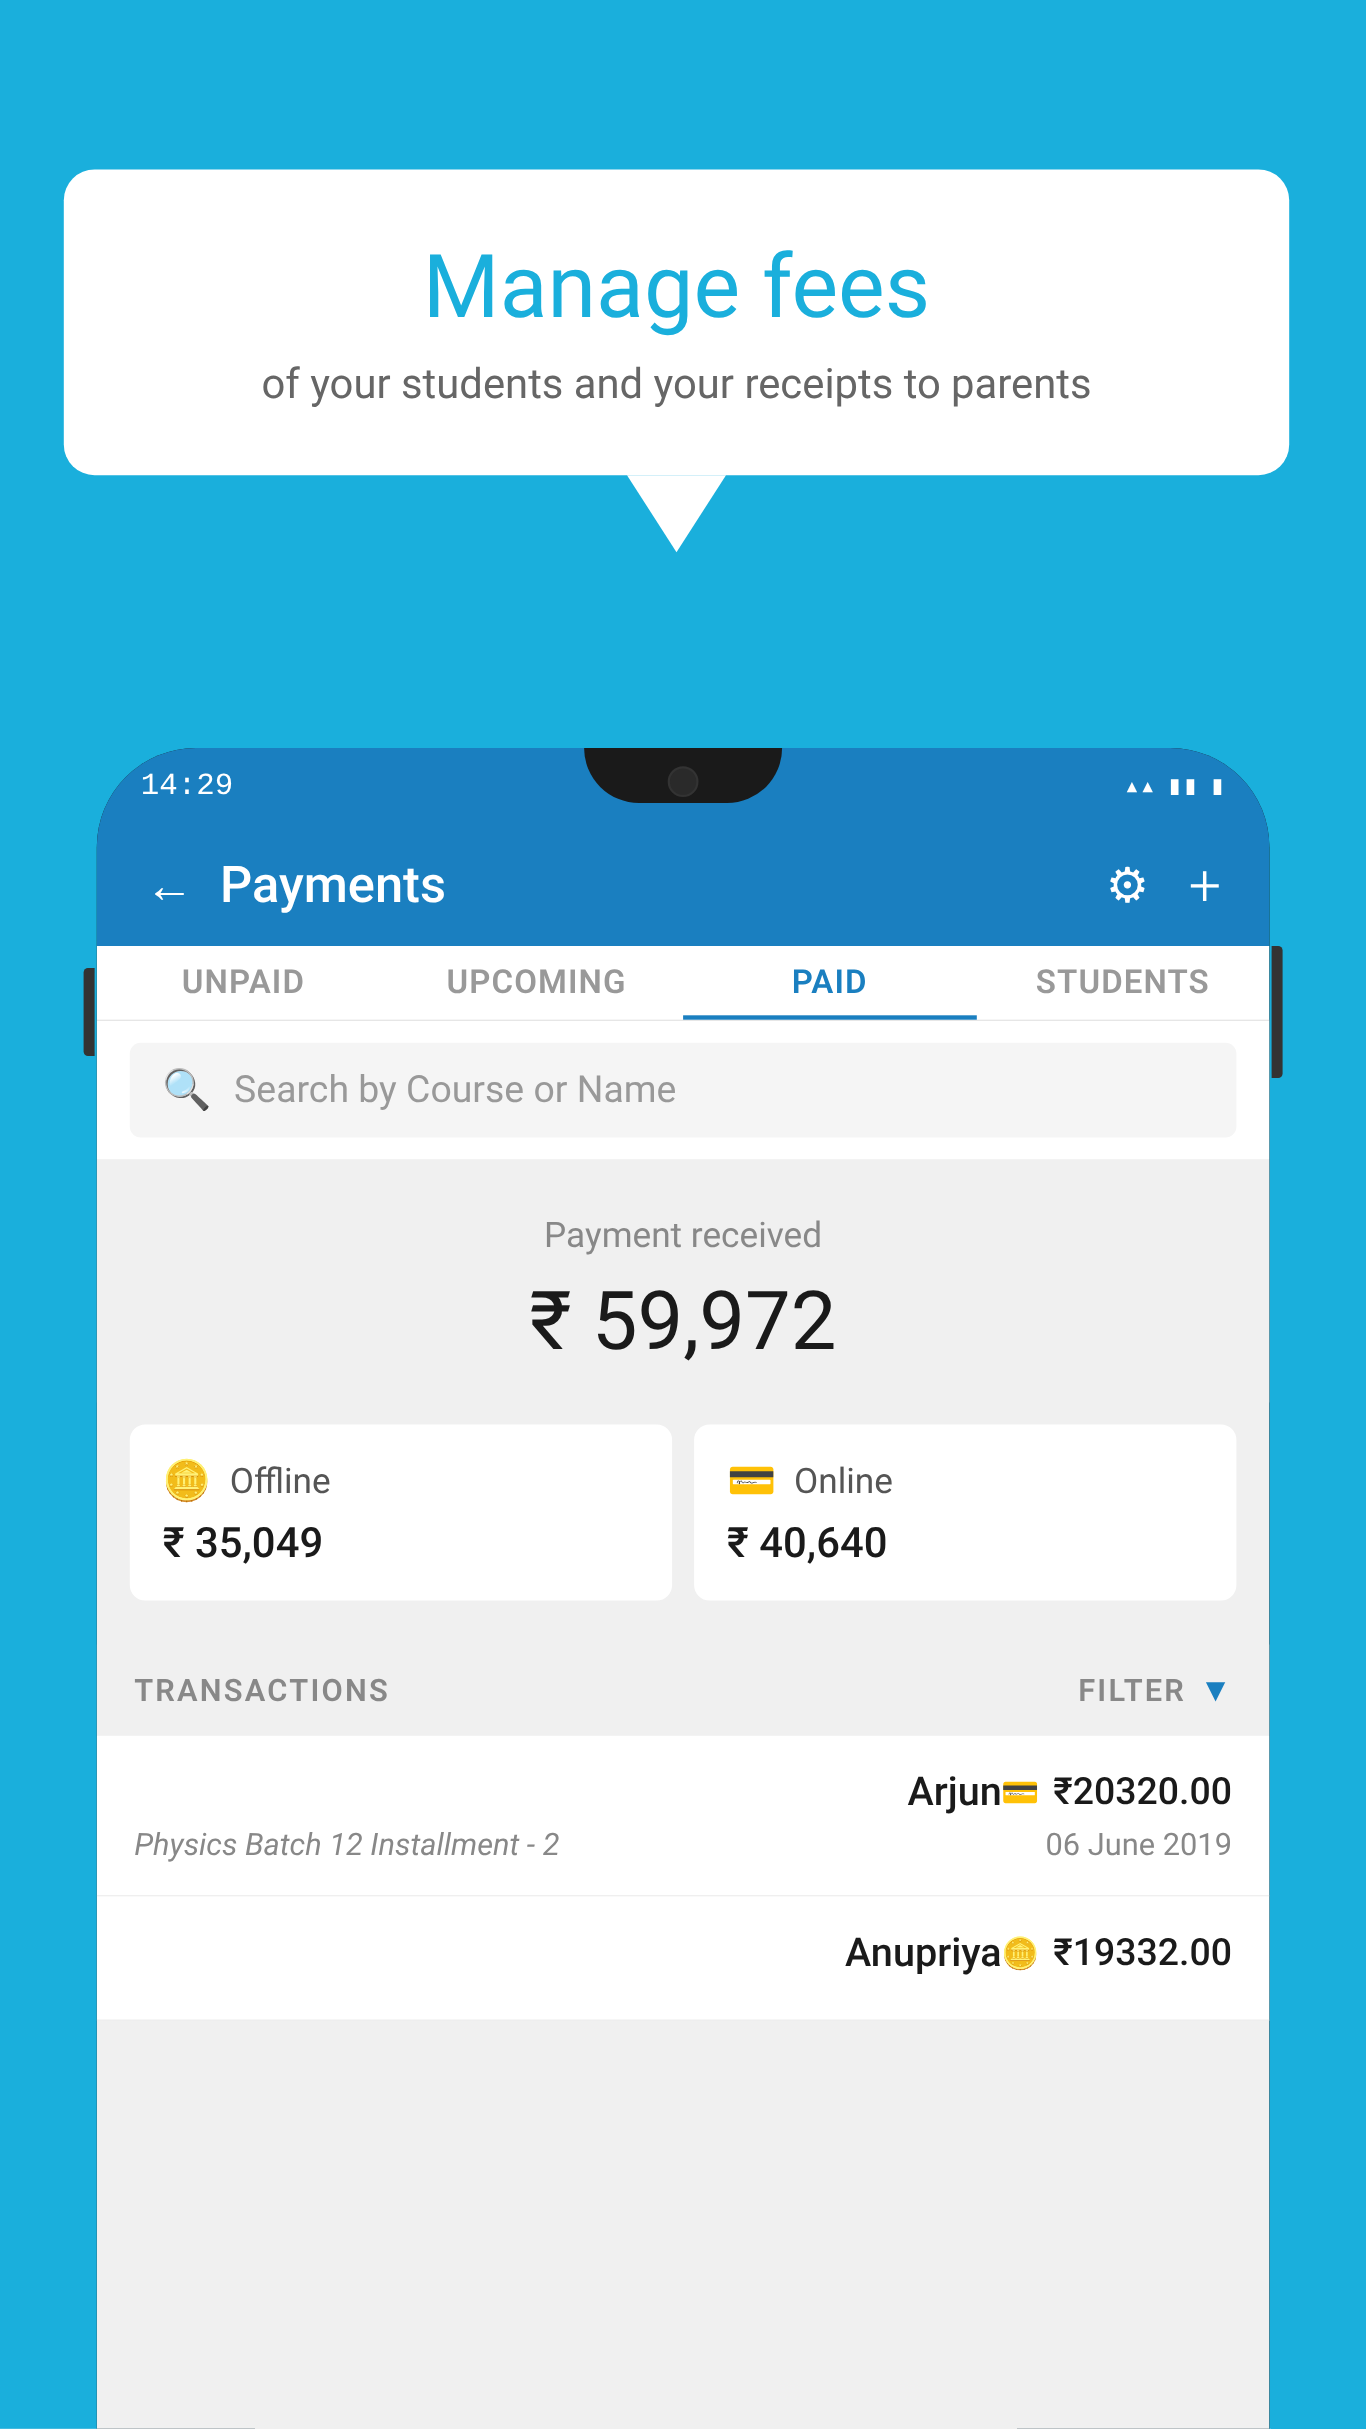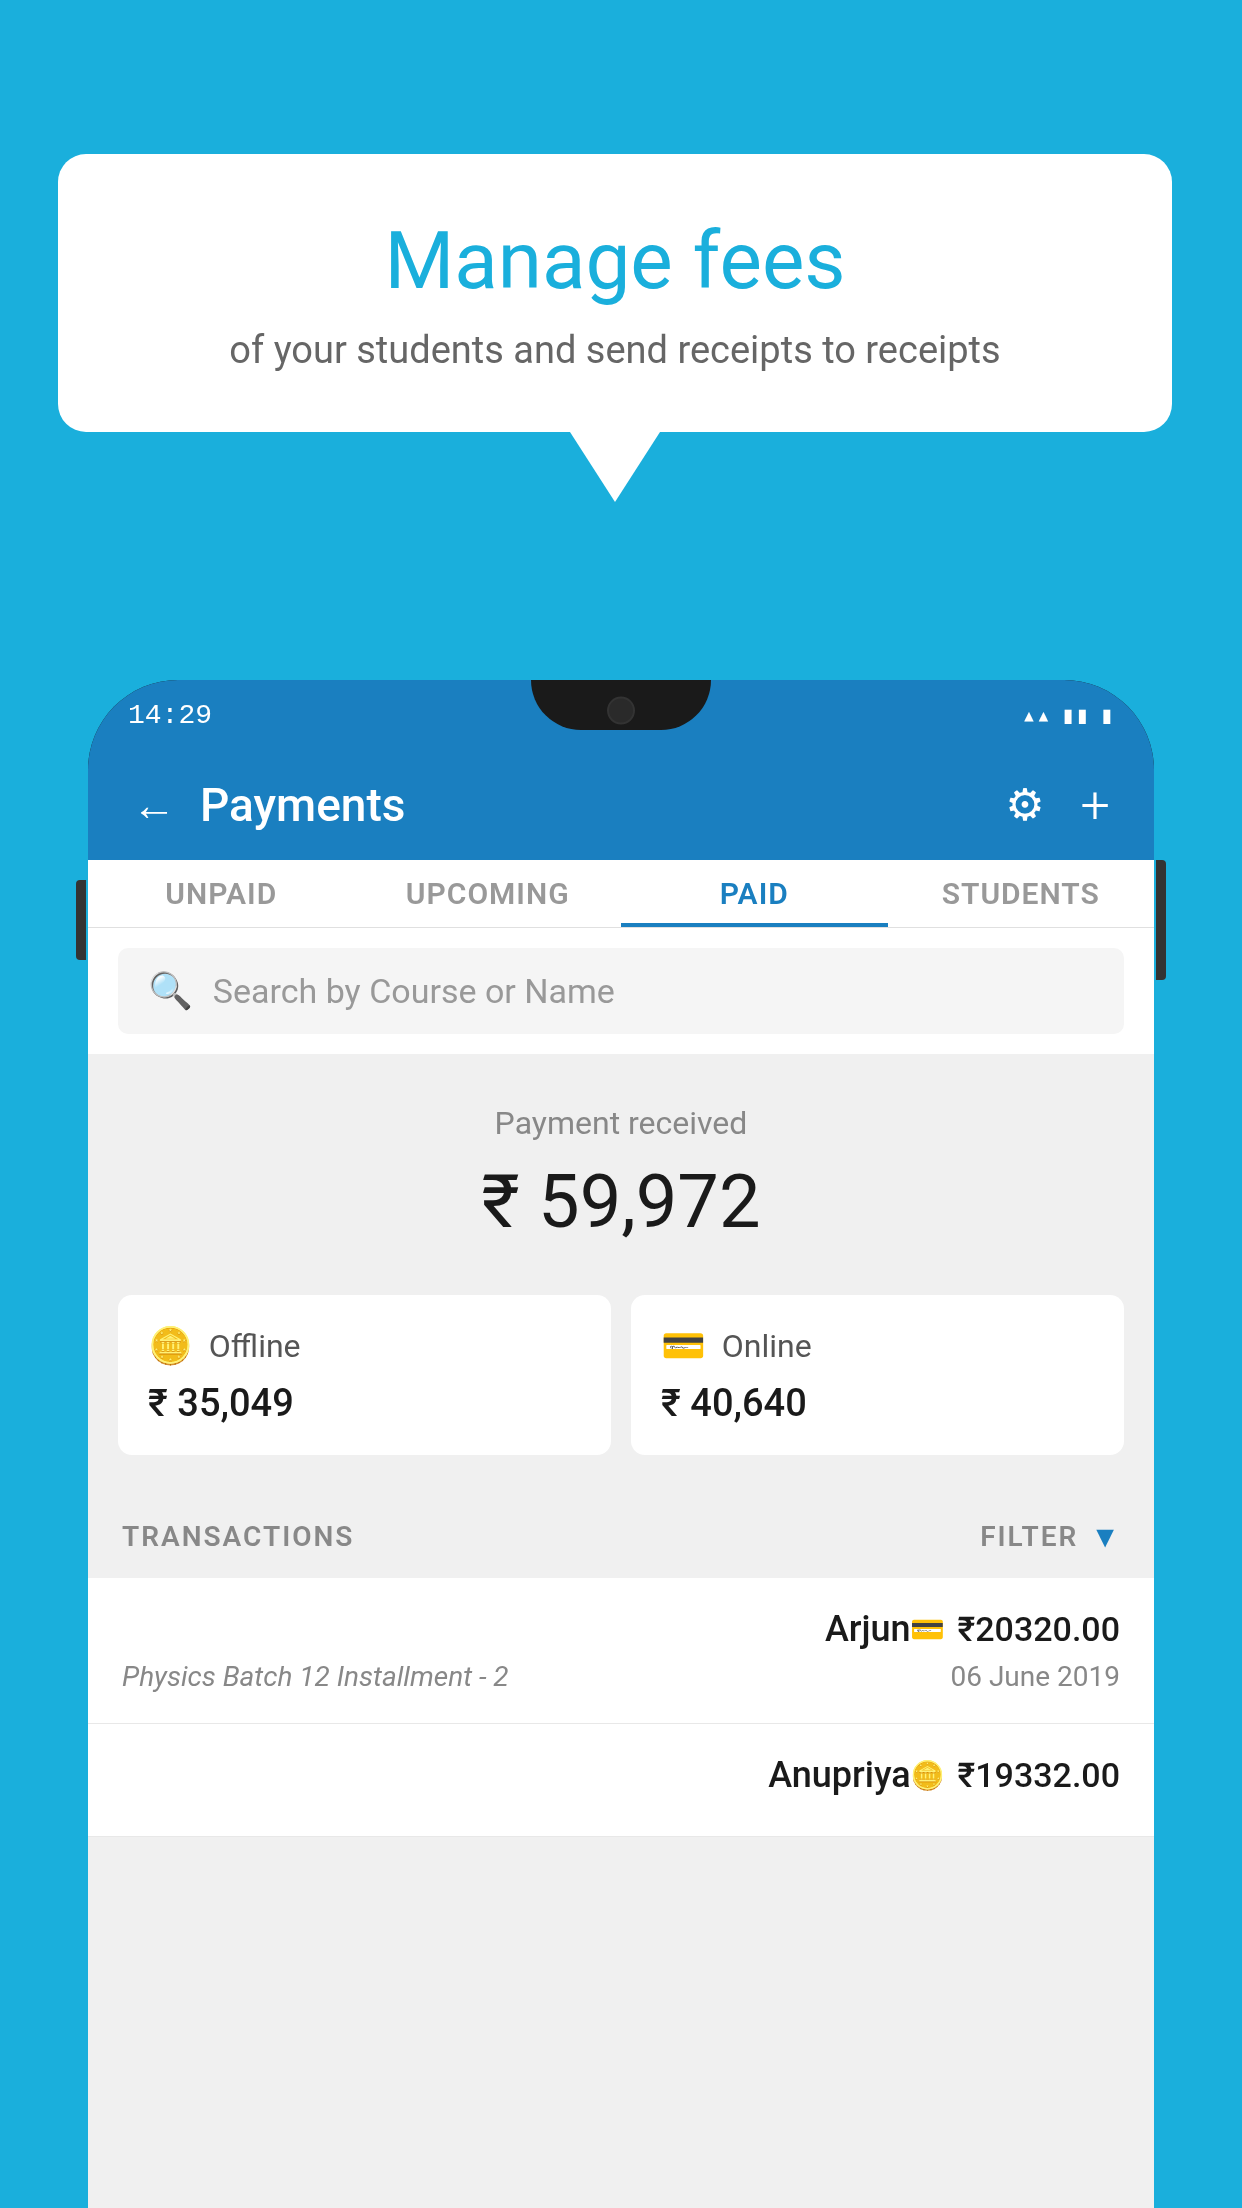--- a/index.html
+++ b/index.html
@@ -398,21 +398,21 @@
       background: #333;
       border-radius: 0 4px 4px 0;
     }
   </style>
 </head>
 <body>
 
 <div class="speech-bubble-container">
   <div class="speech-bubble">
     <div class="speech-bubble-title">Manage fees</div>
-    <div class="speech-bubble-subtitle">of your students and send receipts to receipts</div>
+    <div class="speech-bubble-subtitle">of your students and your receipts to parents</div>
   </div>
   <div class="speech-bubble-arrow"></div>
 </div>
 
 <div class="phone-container">
   <div class="phone-side-btn-left"></div>
   <div class="phone-side-btn-right"></div>
 
   <div class="phone-frame">
 

